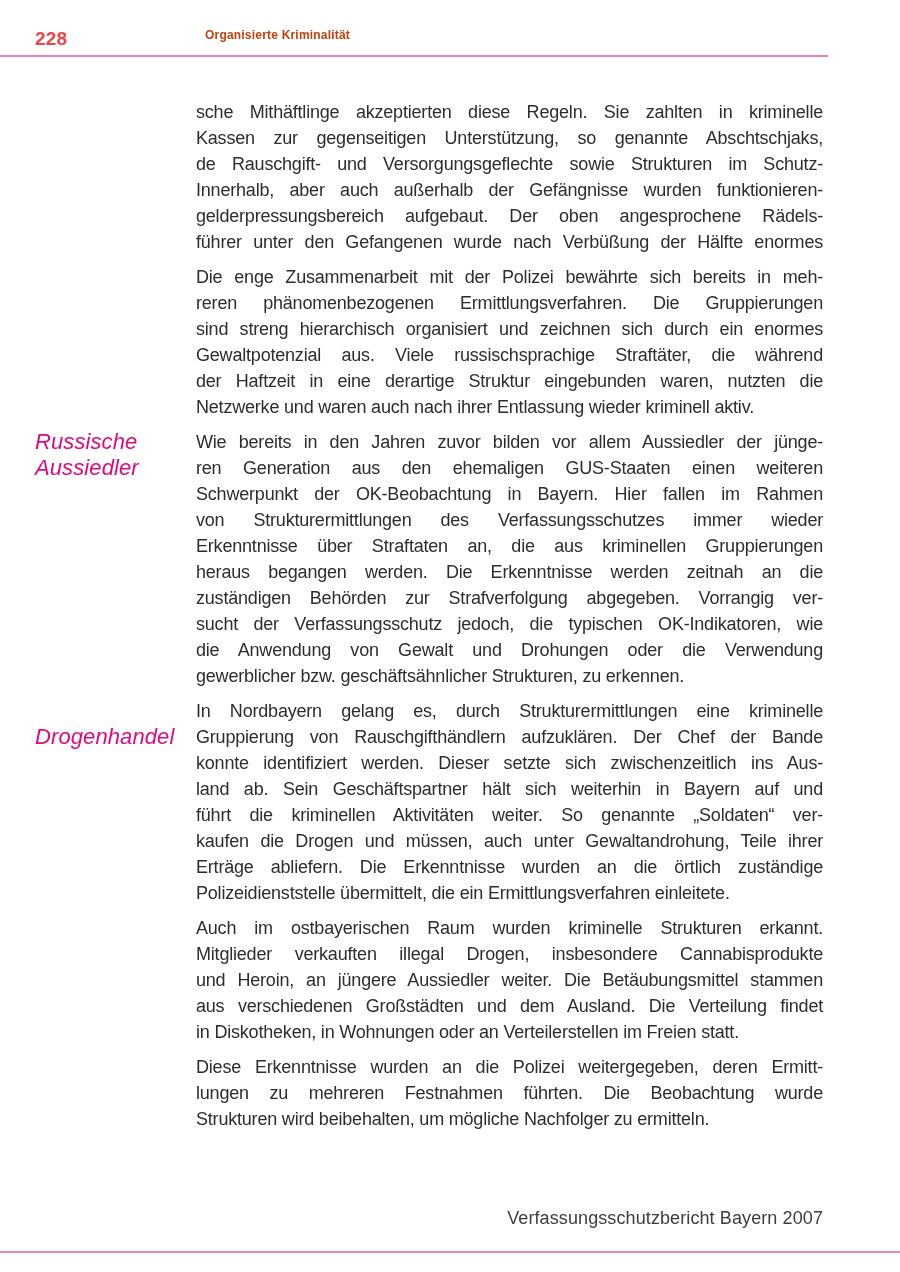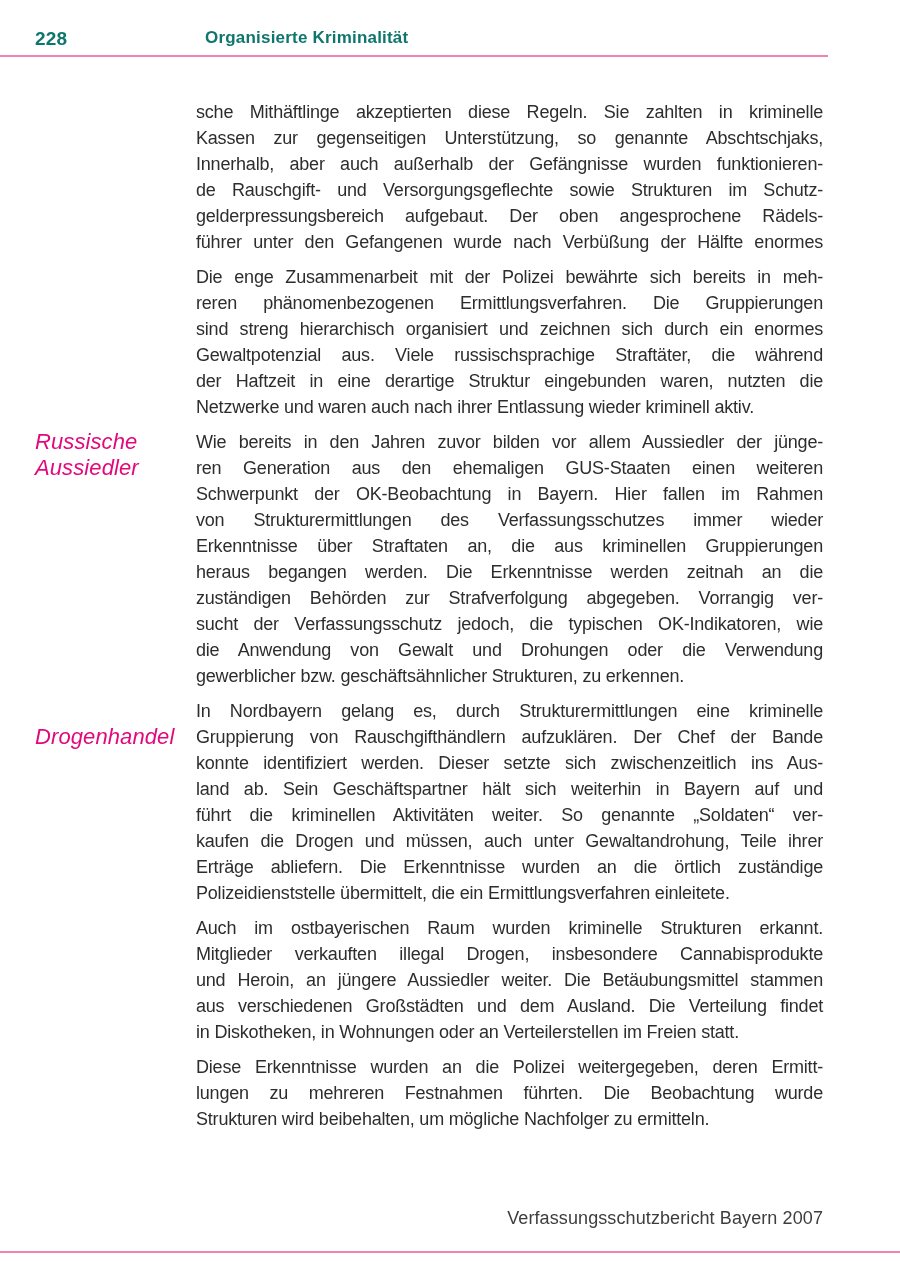--- a/index.html
+++ b/index.html
@@ -22,30 +22,30 @@
     left: 0;
     width: 900px;
     height: 26px;
   }
   .pagenum {
     position: absolute;
     left: 35px;
     top: 0;
     font-size: 19px;
     font-weight: 700;
-    color: #0f766e;
+    color: #ef4444;
     letter-spacing: 0.2px;
   }
   .htitle {
     position: absolute;
     left: 205px;
     top: 0;
-    font-size: 17px;
+    font-size: 12px;
     font-weight: 700;
-    color: #0f766e;
+    color: #c2410c;
     letter-spacing: 0.2px;
   }
   .rule {
     position: absolute;
     height: 2px;
     background: #ec86b1;
   }
   .rule.top {
     top: 55px;
     left: 0;
@@ -115,22 +115,22 @@
   </div>
 
   <div class="rule top"></div>
 
   <div class="content" id="paras">
       <div class="para">
         <div class="mnote" style="padding-top: 0px;"></div>
         <div class="ptext">
           <div class="tl">sche Mithäftlinge akzeptierten diese Regeln. Sie zahlten in kriminelle</div>
           <div class="tl">Kassen zur gegenseitigen Unterstützung, so genannte Abschtschjaks,</div>
+          <div class="tl">de Rauschgift- und Versorgungsgeflechte sowie Strukturen im Schutz-</div>
           <div class="tl">Innerhalb, aber auch außerhalb der Gefängnisse wurden funktionieren-</div>
-          <div class="tl">de Rauschgift- und Versorgungsgeflechte sowie Strukturen im Schutz-</div>
           <div class="tl">gelderpressungsbereich aufgebaut. Der oben angesprochene Rädels-</div>
           <div class="tl">führer unter den Gefangenen wurde nach Verbüßung der Hälfte enormes</div>
         </div>
       </div>
       <div class="para">
         <div class="mnote" style="padding-top: 0px;"></div>
         <div class="ptext">
           <div class="tl">Die enge Zusammenarbeit mit der Polizei bewährte sich bereits in meh-</div>
           <div class="tl">reren phänomenbezogenen Ermittlungsverfahren. Die Gruppierungen</div>
           <div class="tl">sind streng hierarchisch organisiert und zeichnen sich durch ein enormes</div>

